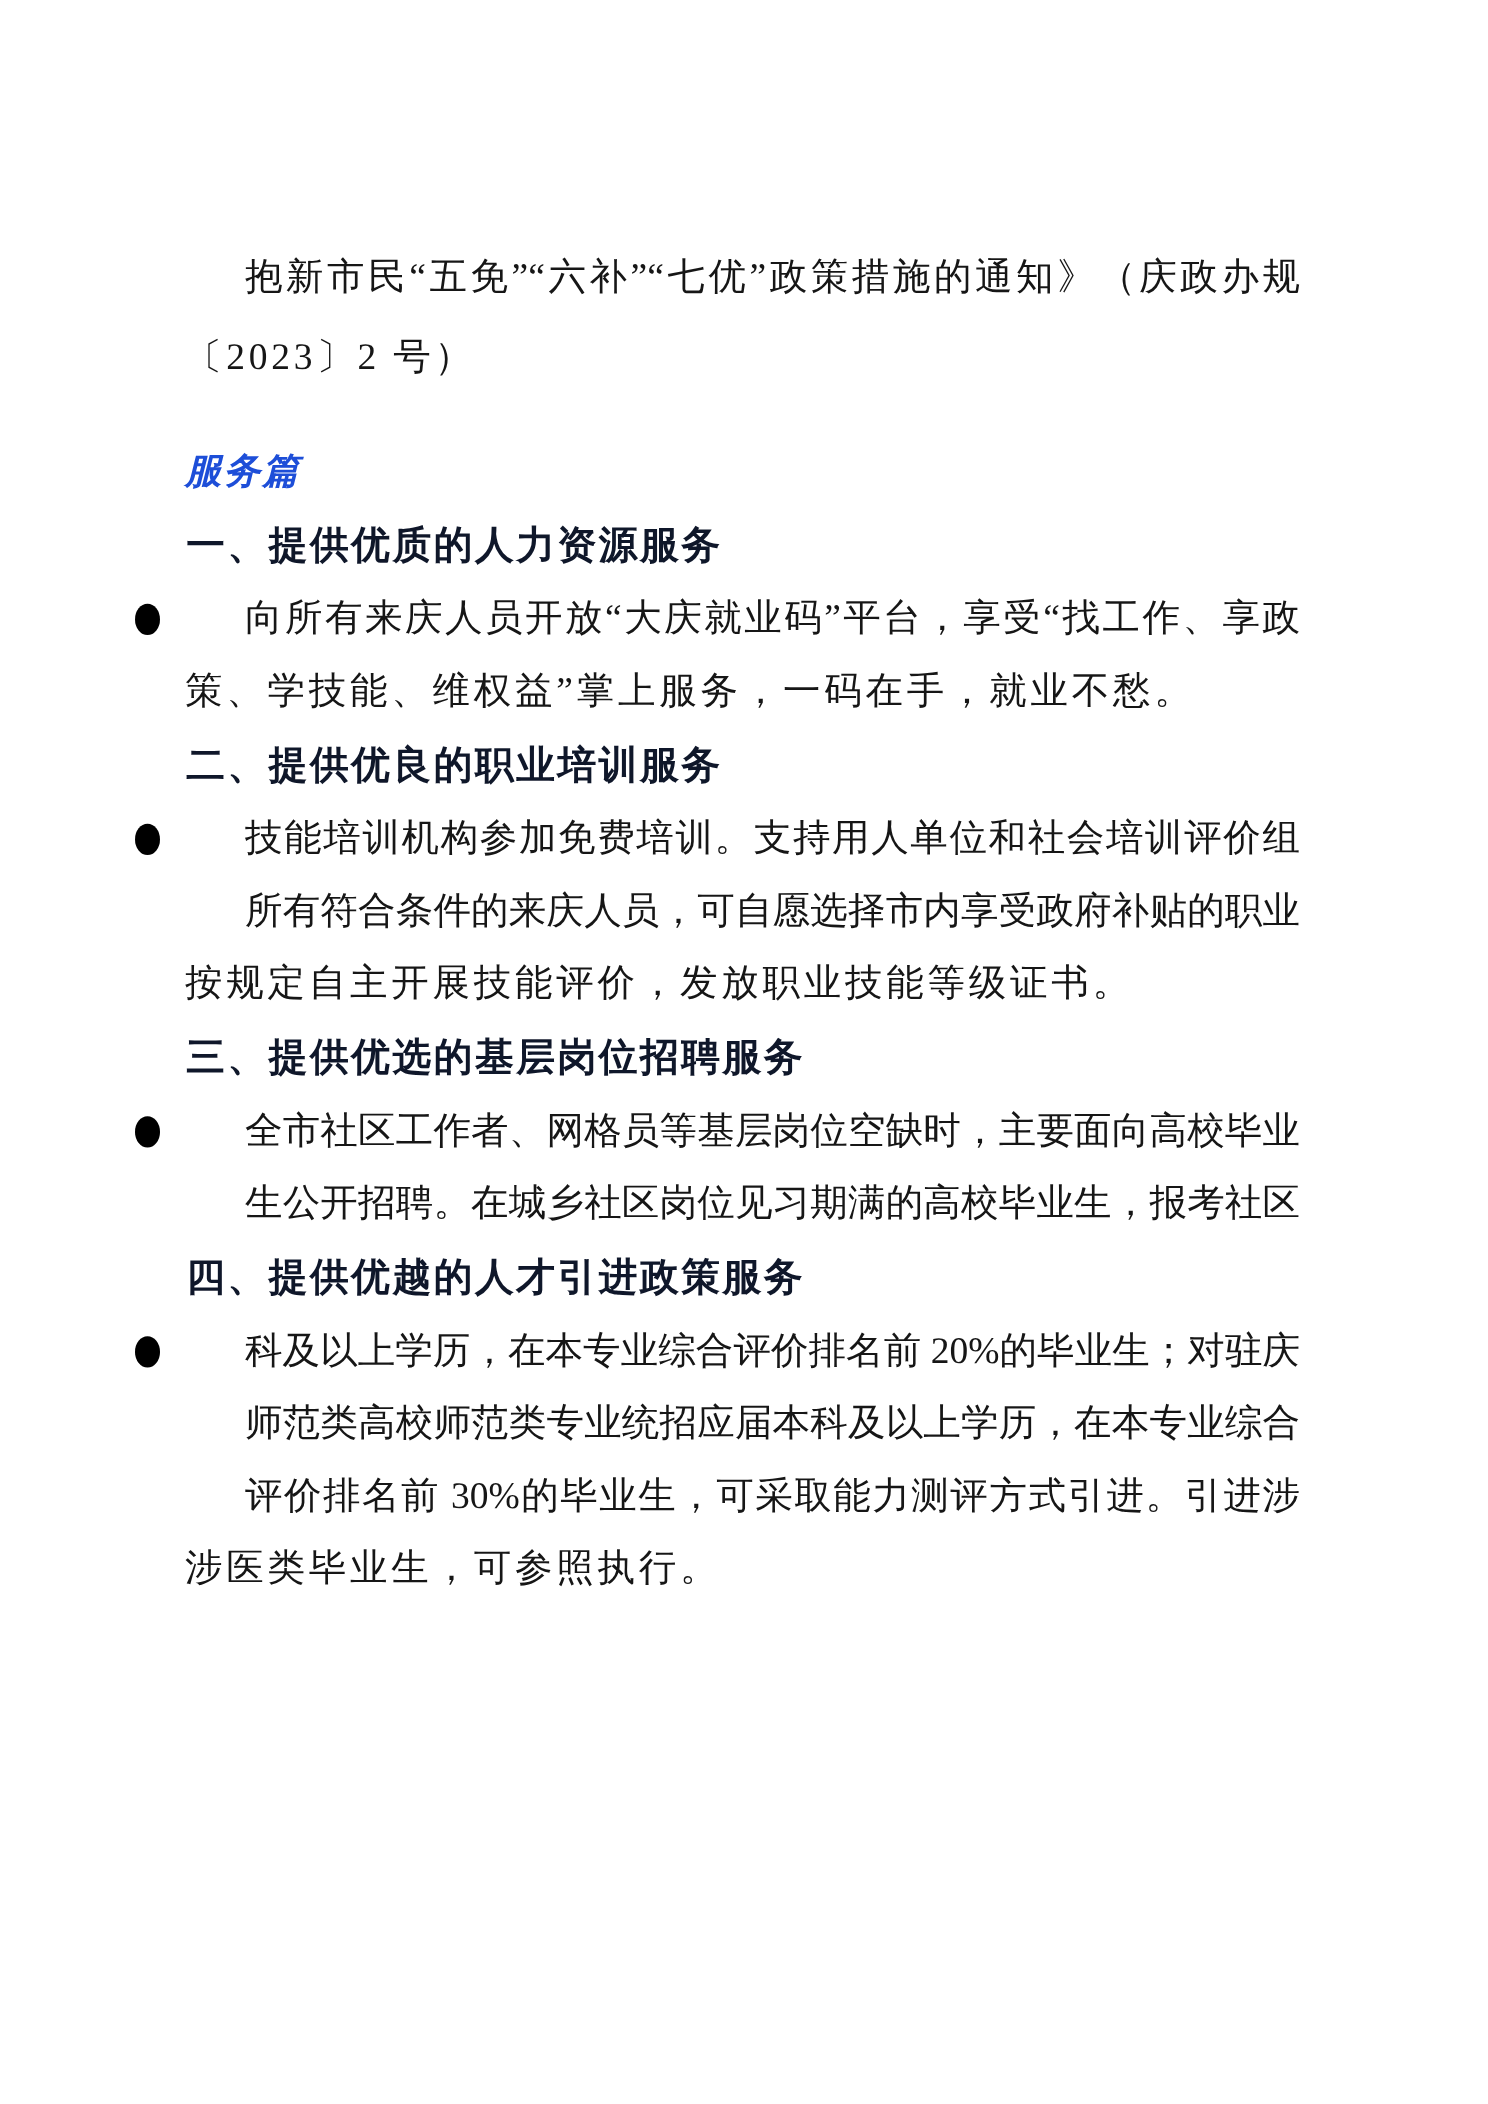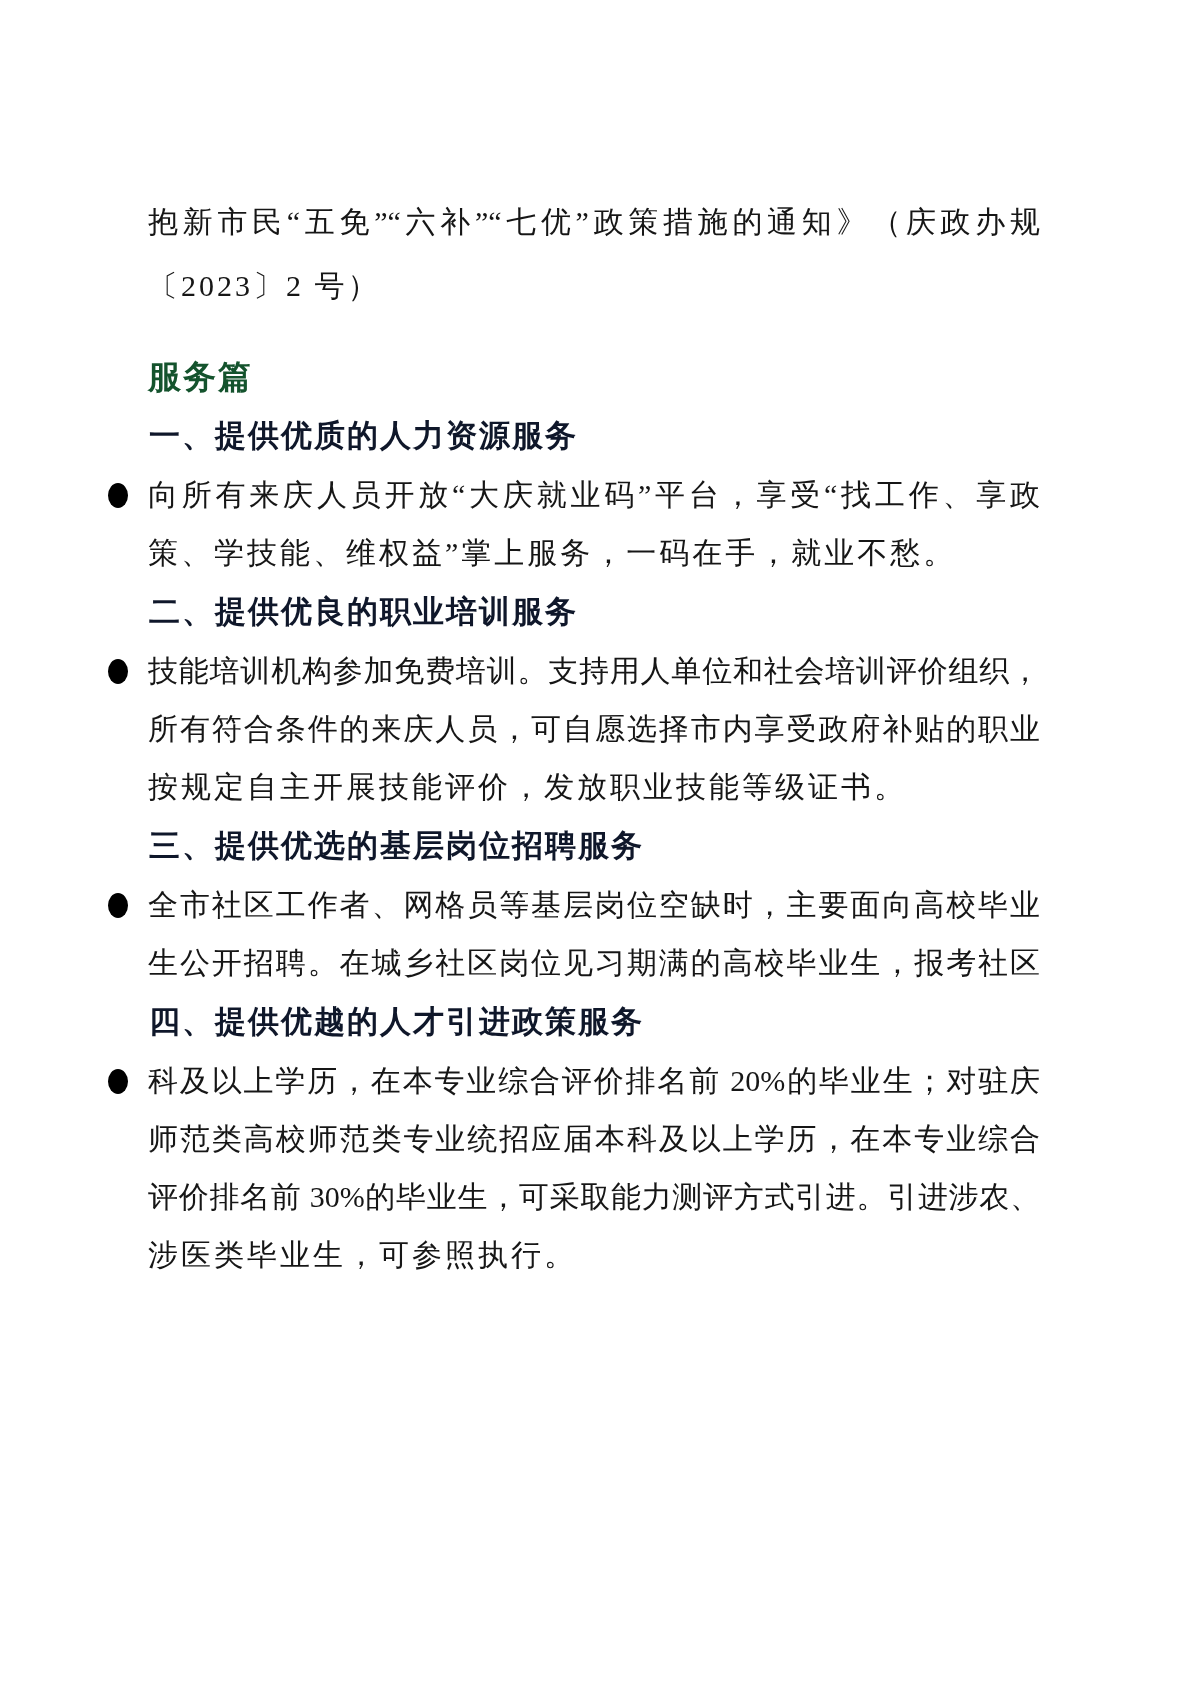--- a/index.html
+++ b/index.html
@@ -30,30 +30,32 @@
     white-space: nowrap;
     letter-spacing: 3px;
     color: #161616;
   }
   .tline.justify {
     white-space: normal;
     letter-spacing: 0;
     text-align: justify;
     text-align-last: justify;
     overflow: hidden;
+    margin-left: 48px;
   }
   .intro .tline { height: 64px; line-height: 64px; }
   .part-title {
     margin: 30px 0 0 0;
     height: 58px;
     line-height: 58px;
-    font-size: 33px;
+    font-size: 29px;
     font-weight: 700;
     letter-spacing: 2px;
-    color: #14532d;
+    color: #1d4ed8;
+    font-style: italic;
   }
   .sec-heading {
     margin: 1px;
     height: 58px;
     line-height: 58px;
     font-size: 31px;
     font-weight: 700;
     letter-spacing: 2px;
     color: #0f172a;
   }

